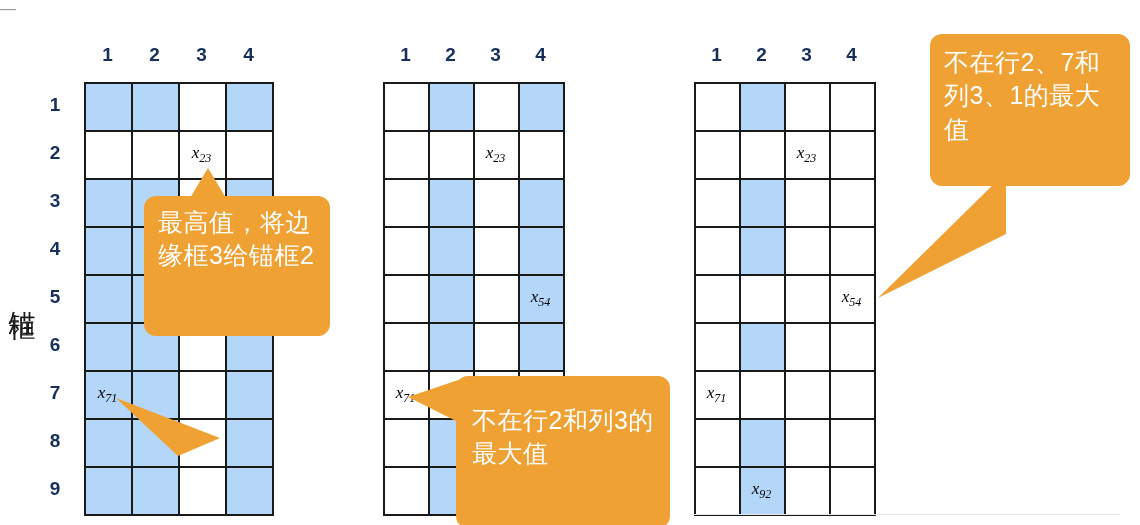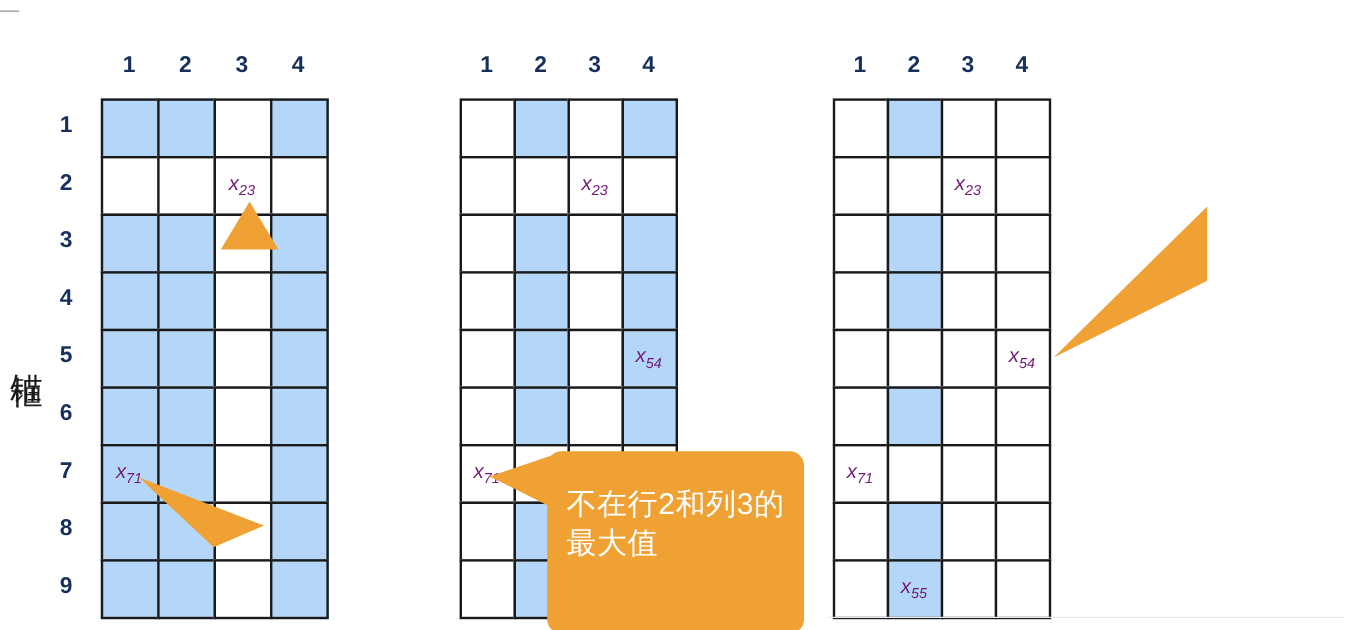--- a/index.html
+++ b/index.html
@@ -50,24 +50,24 @@
   }
   .cell{
     position:absolute;
     box-sizing:border-box;
     border:2px solid #1a1a1a;
     background:#ffffff;
   }
   .cell.on{background:#b4d7f9;}
   .cellval{
     position:absolute;
-    font-family:Liberation Sans, sans-serif;
+    font-family:Liberation Serif, serif;
     font-style:italic;
     font-size:17px;
-    color:#701a75;
+    color:#000000;
     white-space:nowrap;
     pointer-events:none;
   }
   .cellval sub{font-size:12px;font-style:italic;}
 
   
   .callout{
     position:absolute;
     background:#efa134;
     color:#ffffff;
@@ -235,29 +235,32 @@
         <div class="cell on" style="left: 739px; top: 418px; width: 47px; height: 50px; background: rgb(180, 215, 249);"></div>
         <div class="cell" style="left: 784px; top: 418px; width: 47px; height: 50px;"></div>
         <div class="cell" style="left: 829px; top: 418px; width: 47px; height: 50px;"></div>
         <div class="cell" style="left: 694px; top: 466px; width: 47px; height: 50px;"></div>
         <div class="cell on" style="left: 739px; top: 466px; width: 47px; height: 50px; background: rgb(180, 215, 249);"></div>
         <div class="cell" style="left: 784px; top: 466px; width: 47px; height: 50px;"></div>
         <div class="cell" style="left: 829px; top: 466px; width: 47px; height: 50px;"></div>
         <div class="cellval" style="left: 784px; top: 143px; width: 45px; text-align: center;">x<sub>23</sub></div>
         <div class="cellval" style="left: 829px; top: 287px; width: 45px; text-align: center;">x<sub>54</sub></div>
         <div class="cellval" style="left: 694px; top: 383px; width: 45px; text-align: center;">x<sub>71</sub></div>
-        <div class="cellval" style="left: 739px; top: 479px; width: 45px; text-align: center;">x<sub>55</sub></div>
+        <div class="cellval" style="left: 739px; top: 479px; width: 45px; text-align: center;">x<sub>92</sub></div>
       </div>
     </div>
 
   <div class="tail" style="left:180px;top:168px;width:60px;height:46px;">
     <svg width="60" height="46" viewBox="0 0 60 46">
       <polygon points="28,0 52,40 4,40" fill="#efa134"></polygon>
     </svg>
   </div>
+  <div class="callout" style="left:144px;top:196px;width:186px;height:140px;">
+    <span>最高值，将边缘框3给锚框2</span>
+  </div>
 
   <div class="tail" style="left:116px;top:398px;width:110px;height:64px;">
     <svg width="110" height="64" viewBox="0 0 110 64">
       <polygon points="0,0 104,40 62,58" fill="#efa134"></polygon>
     </svg>
   </div>
 
   <div class="tail" style="left:408px;top:376px;width:70px;height:60px;">
     <svg width="70" height="60" viewBox="0 0 70 60">
       <polygon points="0,21 62,0 62,52" fill="#efa134"></polygon>
@@ -265,16 +268,19 @@
   </div>
   <div class="callout" style="left:456px;top:376px;width:214px;height:152px;padding:28px 16px;">
     <span>不在行2和列3的最大值</span>
   </div>
 
   <div class="tail" style="left:878px;top:172px;width:130px;height:132px;">
     <svg width="130" height="132" viewBox="0 0 130 132">
       <polygon points="128,0 128,62 0,126" fill="#efa134"></polygon>
     </svg>
   </div>
+  <div class="callout" style="left:930px;top:34px;width:200px;height:152px;padding:12px 14px;">
+    <span>不在行2、7和列3、1的最大值</span>
+  </div>
 
   <div class="edge-line" style="left:690px;top:514px;width:430px;"></div>
   <div class="bottom-dash">—</div>
 </div>
 
 </body></html>

